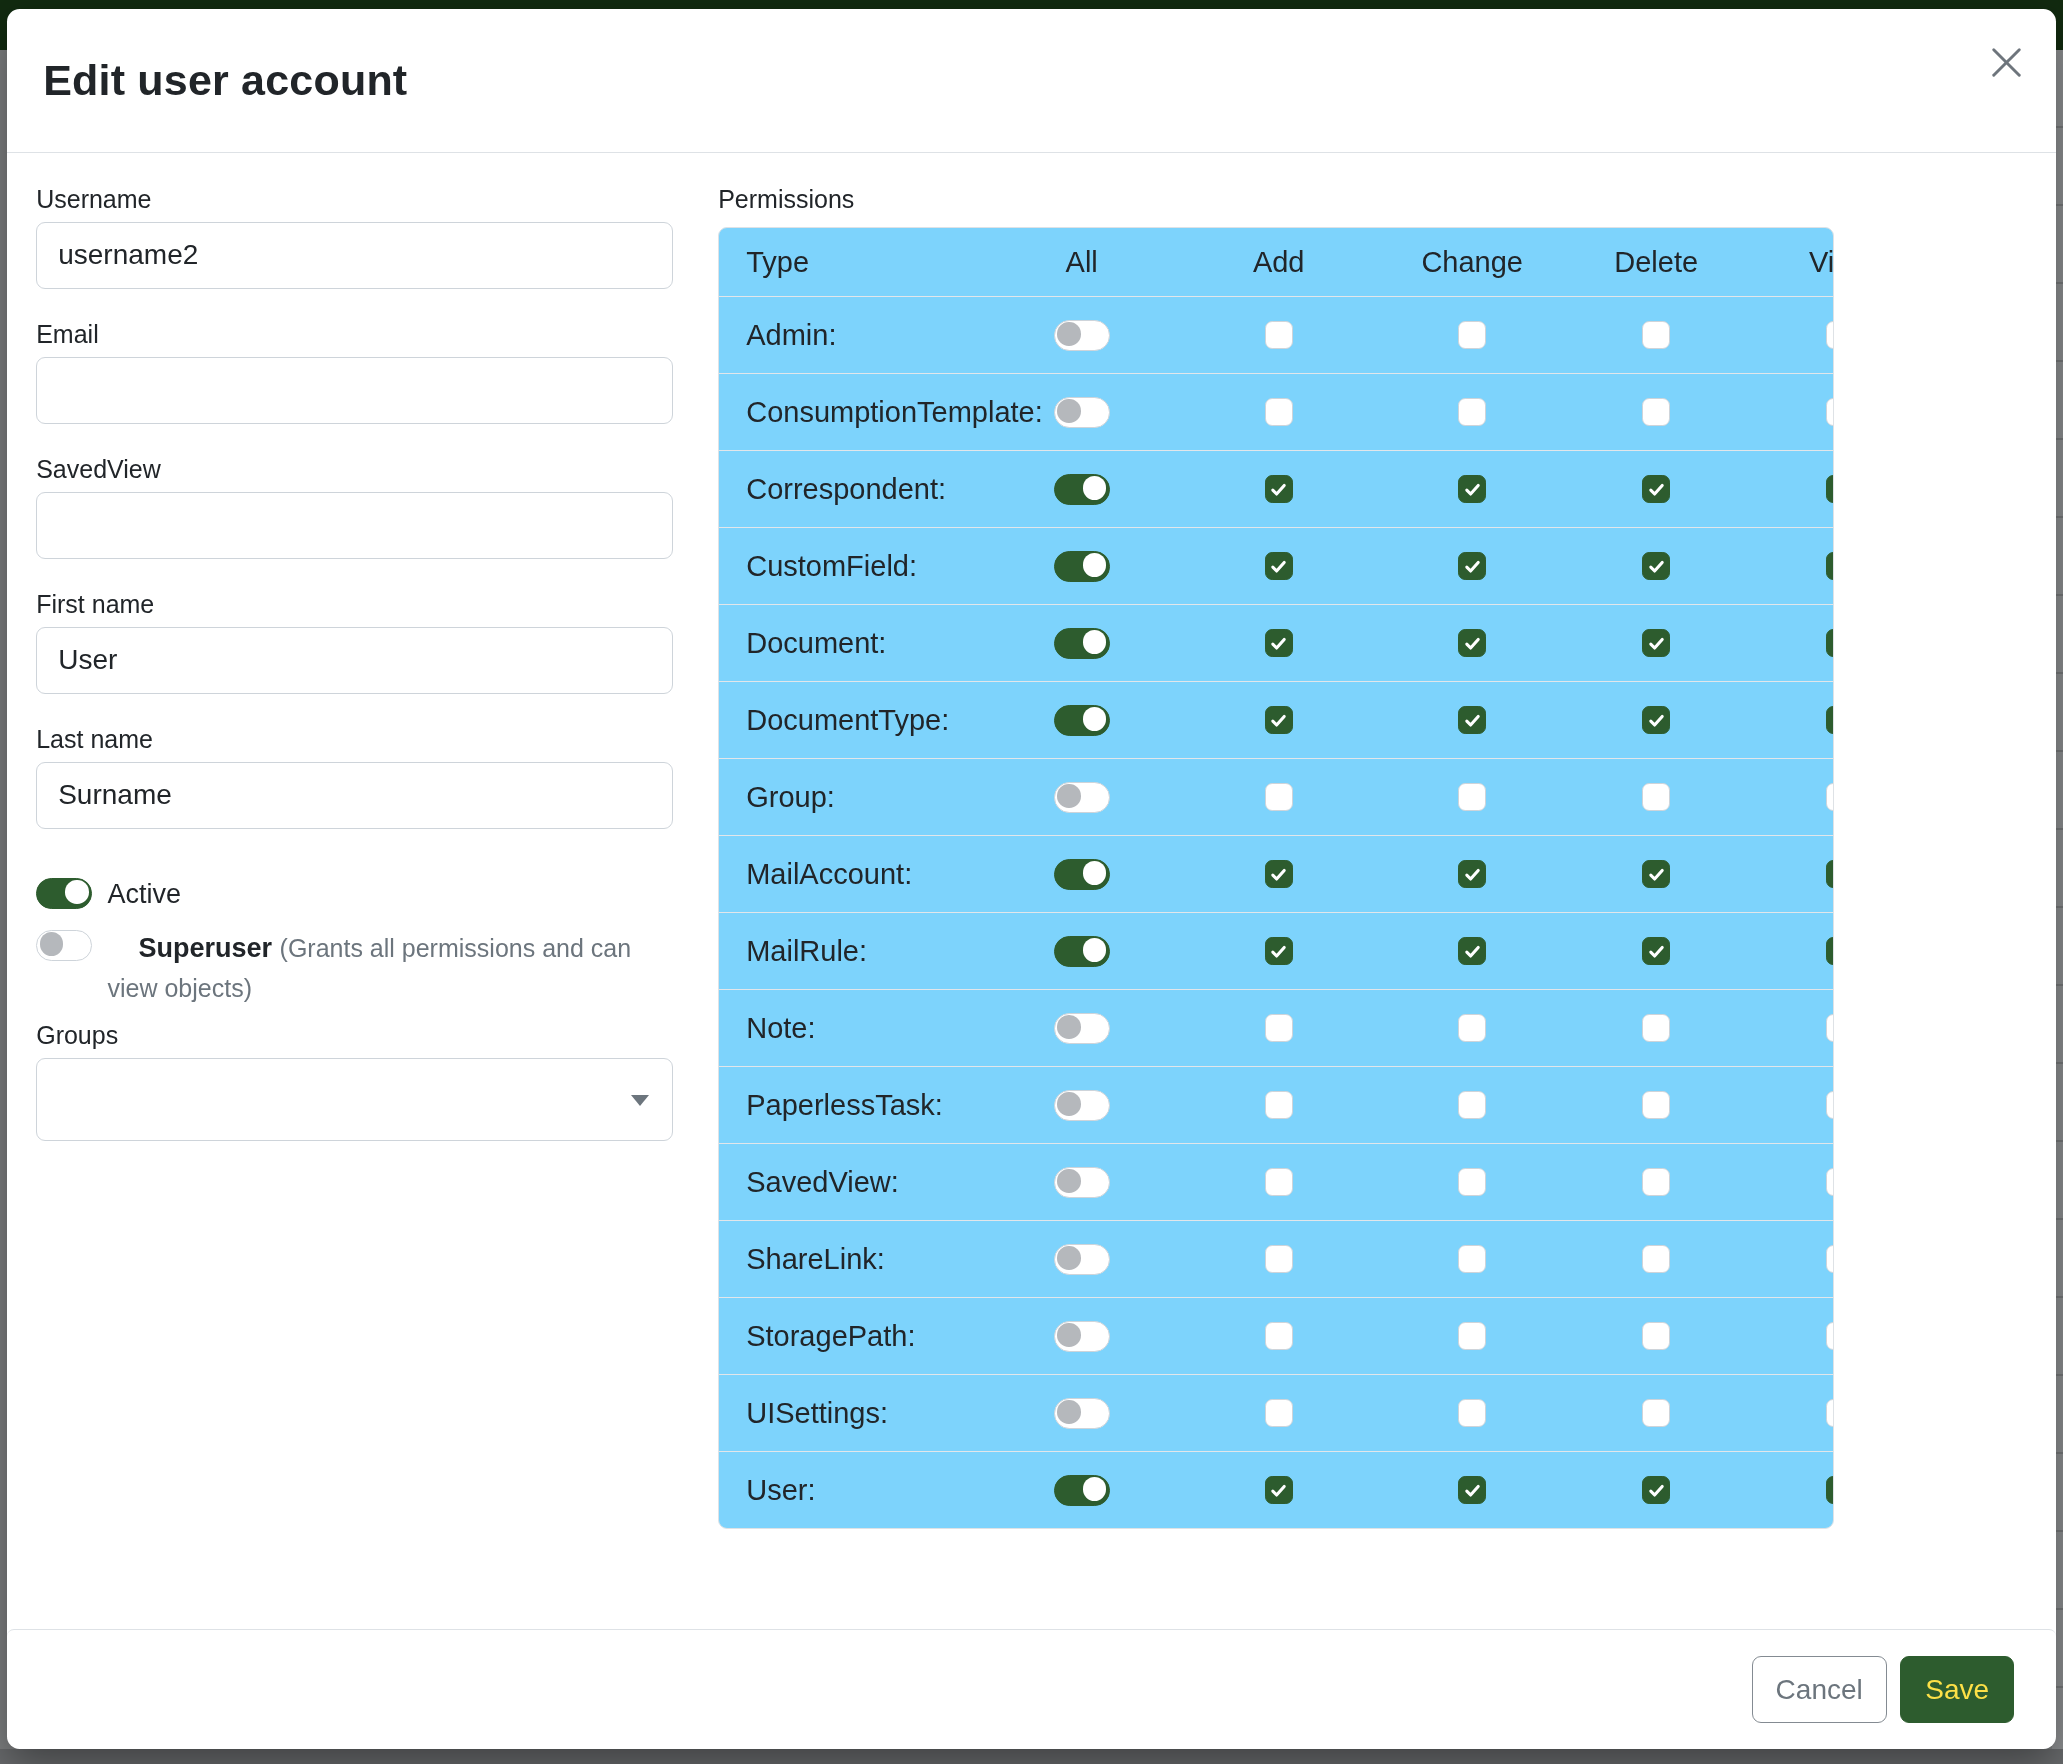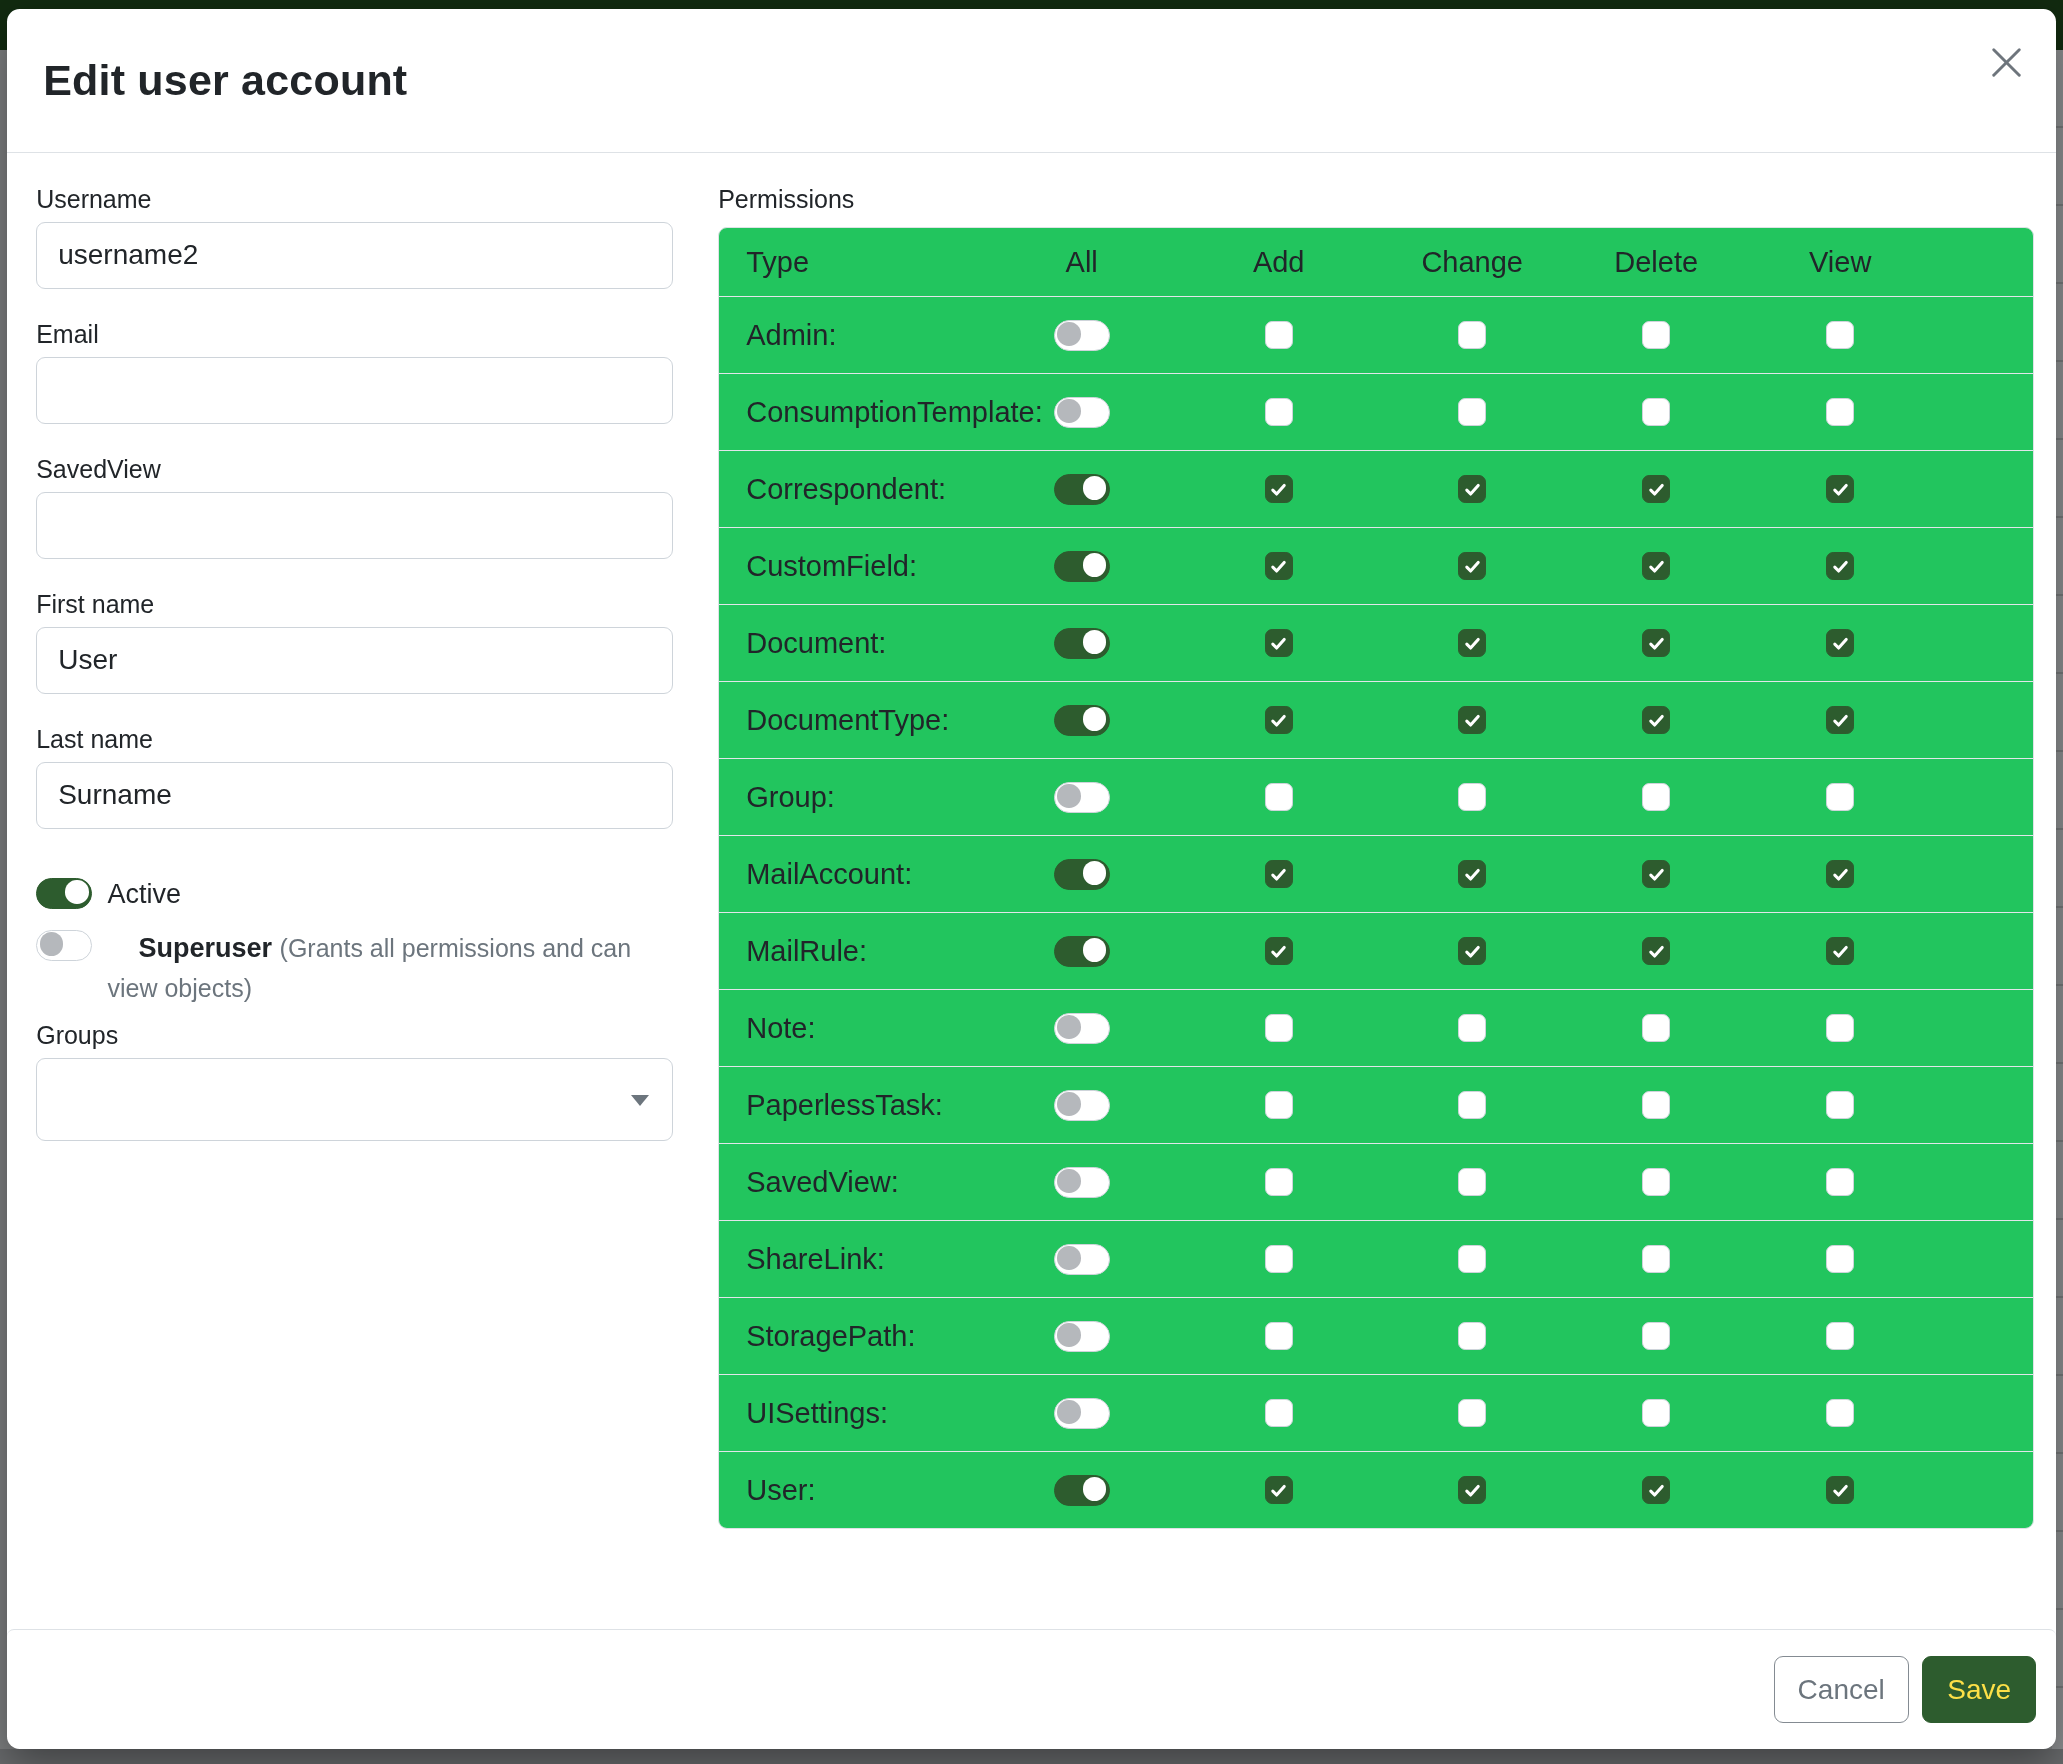--- a/index.html
+++ b/index.html
@@ -65,40 +65,40 @@
     position:relative; cursor:pointer;
   }
   .caret {
     position:absolute; right:23.4px; top:50%; margin-top:-4.5px;
     width:0; height:0; border-left:9px solid transparent; border-right:9px solid transparent;
     border-top:11.7px solid #6c757d;
   }
 
   
   .perm-label { font-size:25px; margin-bottom:13.5px; }
-  .perm-table { border:1.8px solid #dee2e6; border-radius:9px; width:1316px; overflow:hidden; background:#22c55e; }
+  .perm-table { border:1.8px solid #dee2e6; border-radius:9px; width:1116px; overflow:hidden; background:#7dd3fc; }
   .perm-header, .perm-row {
     display:grid;
     grid-template-columns:267px 191px 203px 184px 184px 184px 1fr;
     align-items:center;
   }
   .perm-header { height:68px; font-size:29px; }
   .perm-row { height:77px; border-top:1.8px solid #e2e6ea; font-size:29px; }
   .cell-type { padding-left:27px; text-align:left; }
   .cell-center { display:flex; justify-content:center; align-items:center; }
   .cb {
     width:28px; height:28px; border:1.8px solid #ced4da; border-radius:7.2px; background:#fff;
     display:flex; align-items:center; justify-content:center; cursor:pointer;
   }
   .cb.checked { background:var(--green); border-color:var(--green); }
 
   
   .modal-footer {
     flex:0 0 auto; height:120px; border-top:1.8px solid #dee2e6;
-    display:flex; align-items:center; justify-content:flex-end; gap:13.5px; padding:0 20px;border-radius:7px;
+    display:flex; align-items:center; justify-content:flex-end; gap:13.5px; padding:0 42px;border-radius:7px;
   }
   .btn { height:67px; border-radius:9px; font-size:28px; font-family:inherit; cursor:pointer; }
   .btn-cancel { width:135px; background:#fff; border:1.8px solid #848b92; color:#6c757d; }
   .btn-save   { width:114px; background:var(--green); border:1.8px solid var(--green); color:#fde047; }
 </style>
 </head>
 <body>
 
 <div class="backdrop-navbar"></div>
 <div class="backdrop-rows"></div>

